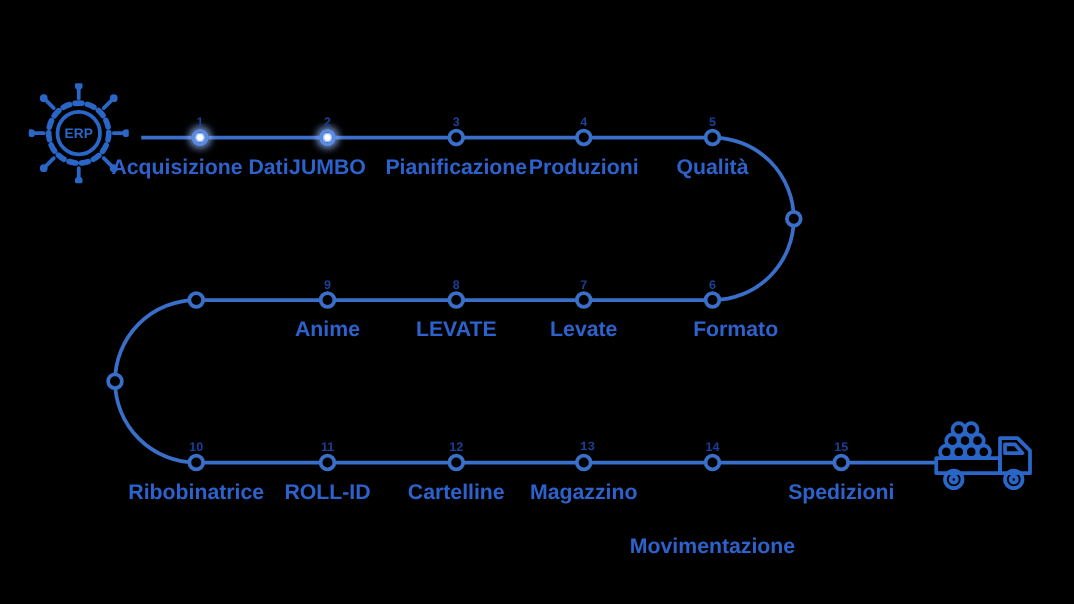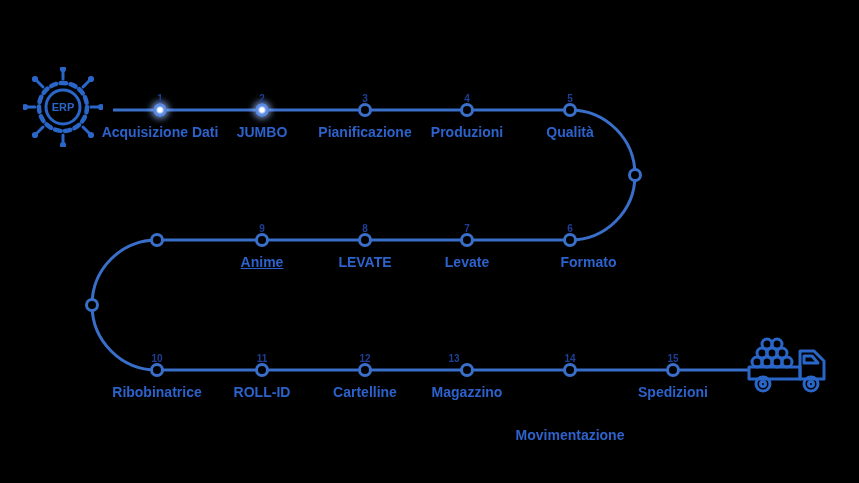--- a/index.html
+++ b/index.html
@@ -28,21 +28,21 @@
     background:radial-gradient(circle at 50% 50%, #ffffff 0%, #ffffff 35%, #9dbcf2 60%, #3a6fc9 100%);
     box-shadow:0 0 6px 2px rgba(150,185,255,.75);
   }
   .step-number{
     position:absolute;transform:translate(-50%,-100%);
     color:var(--number);font-size:10px;font-weight:bold;text-align:center;
     letter-spacing:0;
   }
   .step-label{
     position:absolute;transform:translate(-50%,0);
-    color:var(--label);font-size:14px;font-weight:bold;white-space:nowrap;
+    color:var(--label);font-size:17px;font-weight:bold;white-space:nowrap;
     text-align:center;
   }
   .icon-wrap{position:absolute;transform:translate(-50%,-50%);}
   .erp-icon line, .erp-icon circle.ring{stroke:var(--icon);}
   .erp-icon text{fill:var(--icon);}
   .truck-icon path, .truck-icon circle, .truck-icon rect, .truck-icon line{
     stroke:var(--icon);fill:none;stroke-width:3;stroke-linejoin:round;stroke-linecap:round;
   }
 </style>
 </head>
@@ -109,40 +109,40 @@
   <div class="node" style="left:467px;top:240px;"></div>
   <div class="step-number" style="left:467px;top:234px;">7</div>
   <div class="step-label" style="left:467px;top:254px;">Levate</div>
 
   <div class="node" style="left:365px;top:240px;"></div>
   <div class="step-number" style="left:365px;top:234px;">8</div>
   <div class="step-label" style="left:365px;top:254px;">LEVATE</div>
 
   <div class="node" style="left:262px;top:240px;"></div>
   <div class="step-number" style="left:262px;top:234px;">9</div>
-  <div class="step-label" style="left:262px;top:254px;text-decoration:underline;">Anime</div>
+  <div class="step-label" style="left:262px;top:254px;">Anime</div>
 
   <div class="node" style="left:157px;top:240px;"></div>
 
   <div class="node" style="left:92px;top:305px;"></div>
 
   <div class="node" style="left:157px;top:370px;"></div>
   <div class="step-number" style="left:157px;top:364px;">10</div>
   <div class="step-label" style="left:157px;top:384px;text-align:center;">Ribobinatrice</div>
 
   <div class="node" style="left:262px;top:370px;"></div>
   <div class="step-number" style="left:262px;top:364px;">11</div>
   <div class="step-label" style="left:262px;top:384px;">ROLL-ID</div>
 
   <div class="node" style="left:365px;top:370px;"></div>
   <div class="step-number" style="left:365px;top:364px;">12</div>
   <div class="step-label" style="left:365px;top:384px;">Cartelline</div>
 
   <div class="node" style="left:467px;top:370px;"></div>
-  <div class="step-number" style="left:454px;top:364px;">13</div>
+  <div class="step-number" style="left:470px;top:364px;font-family:Liberation Mono, monospace;">13</div>
   <div class="step-label" style="left:467px;top:384px;">Magazzino</div>
 
   <div class="node" style="left:570px;top:370px;"></div>
   <div class="step-number" style="left:570px;top:364px;">14</div>
   <div class="step-label" style="left:570px;top:384px;margin-top:43px;">Movimentazione</div>
 
   <div class="node" style="left:673px;top:370px;"></div>
   <div class="step-number" style="left:673px;top:364px;">15</div>
   <div class="step-label" style="left:673px;top:384px;">Spedizioni</div>
 

